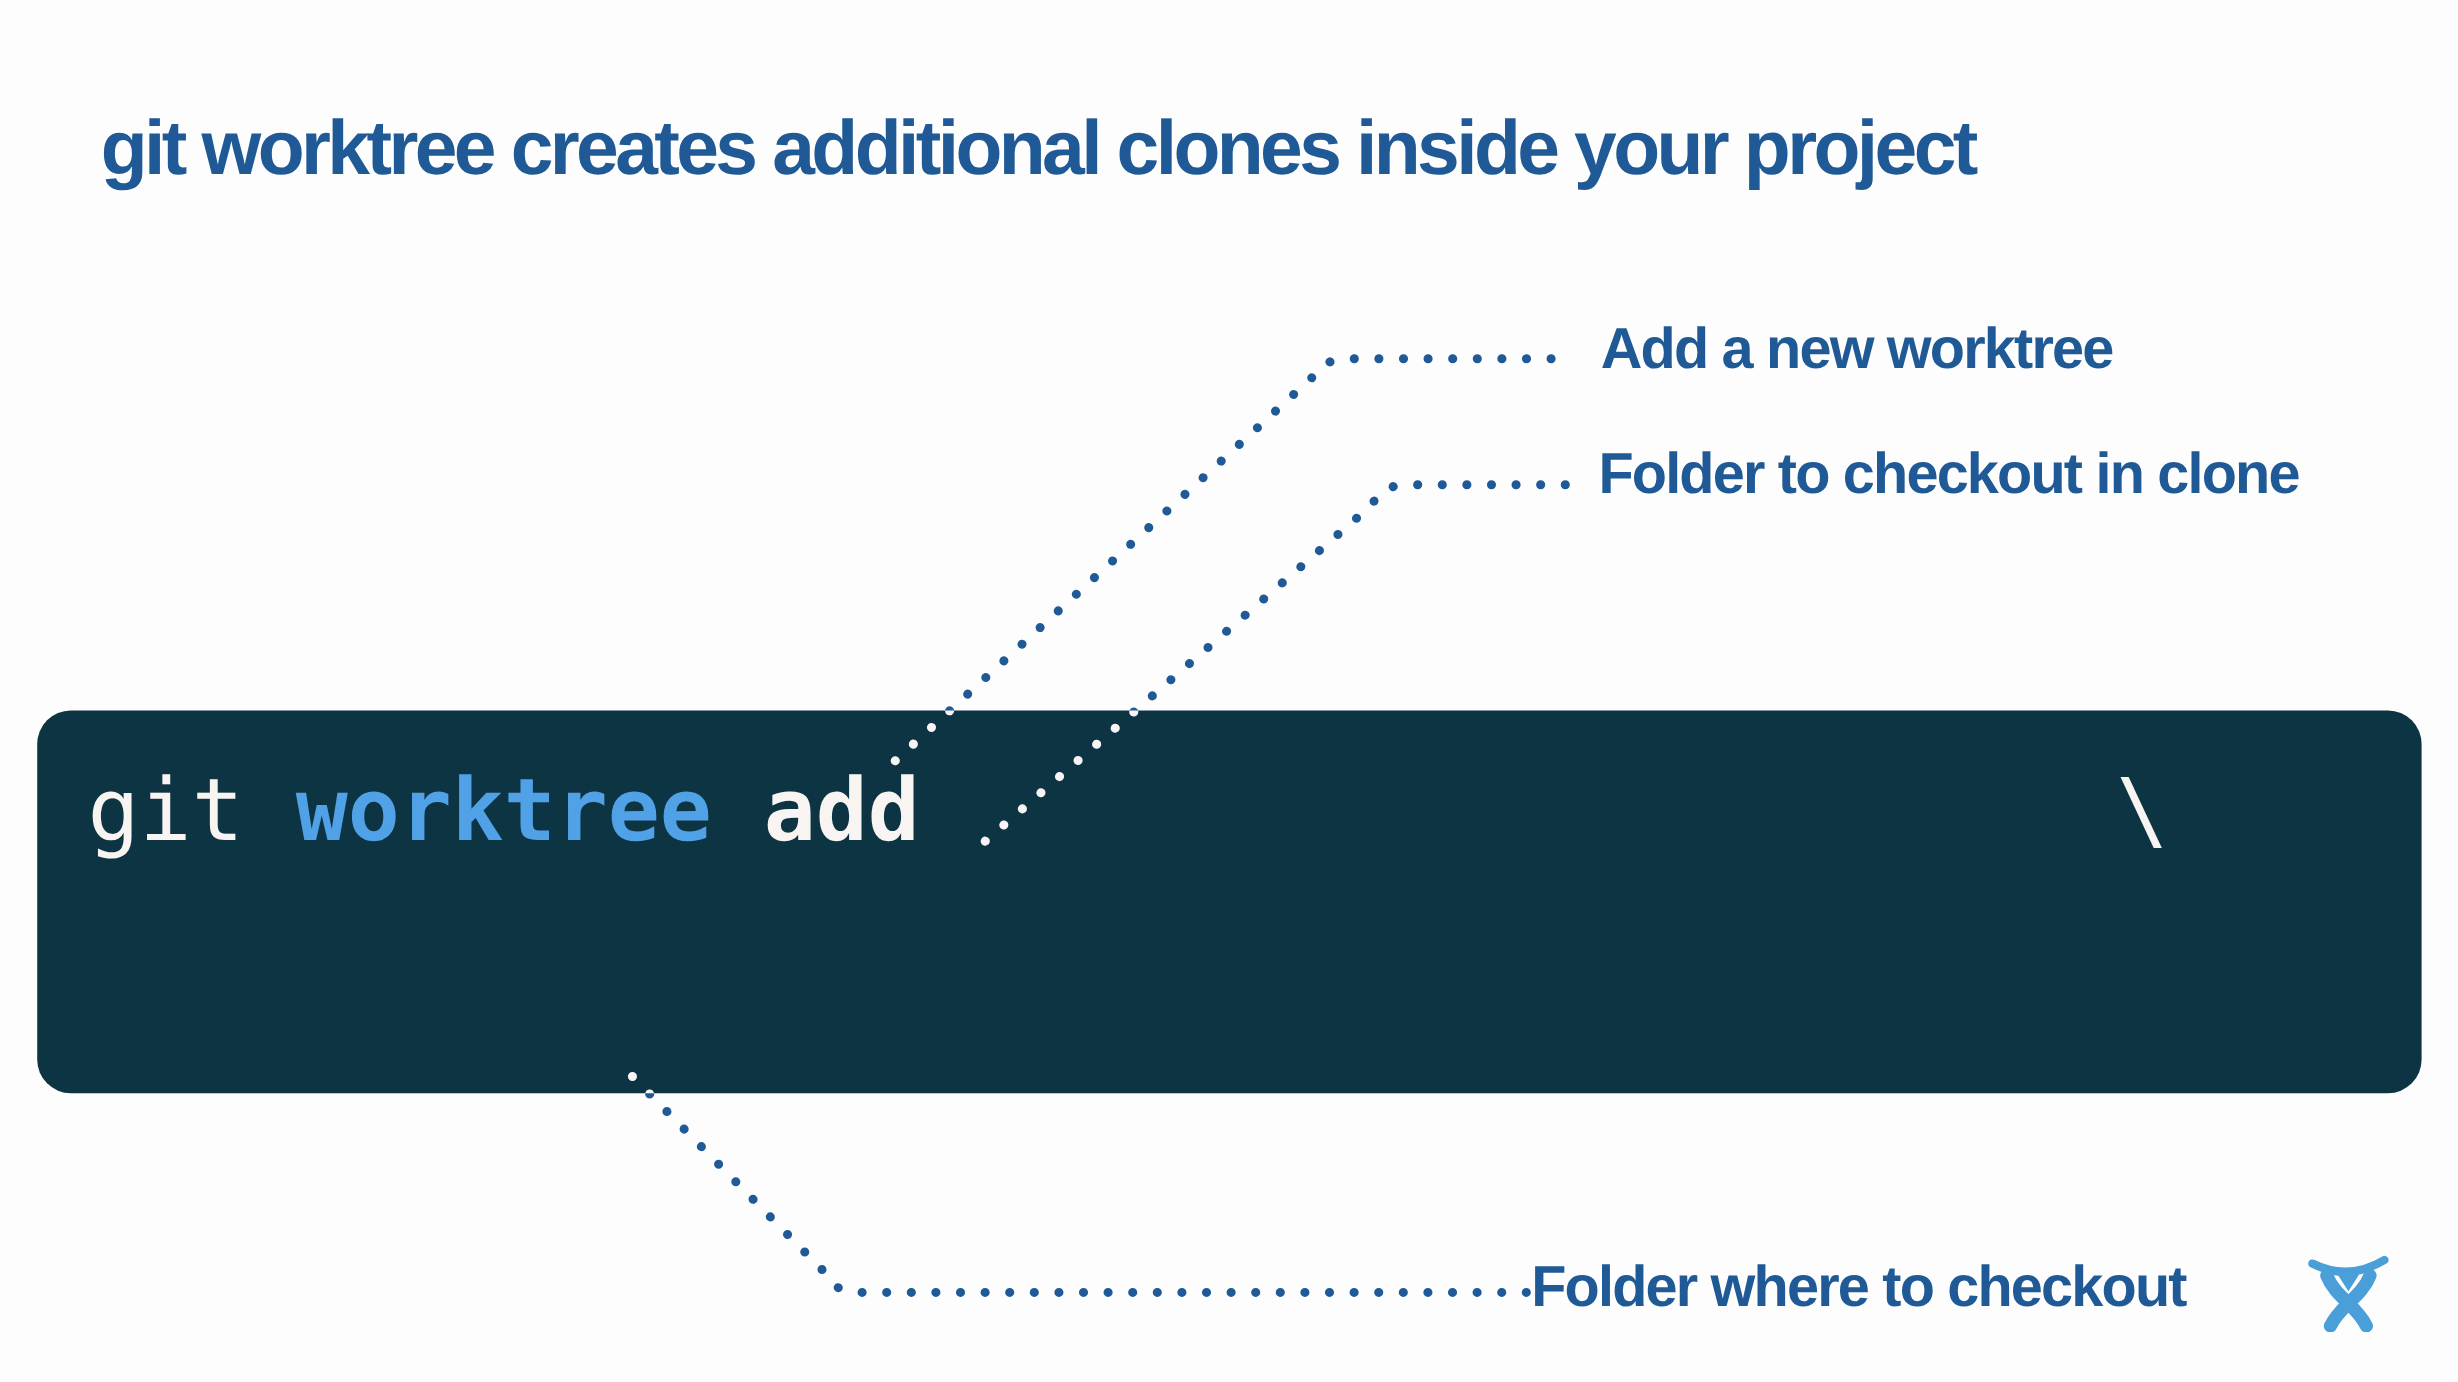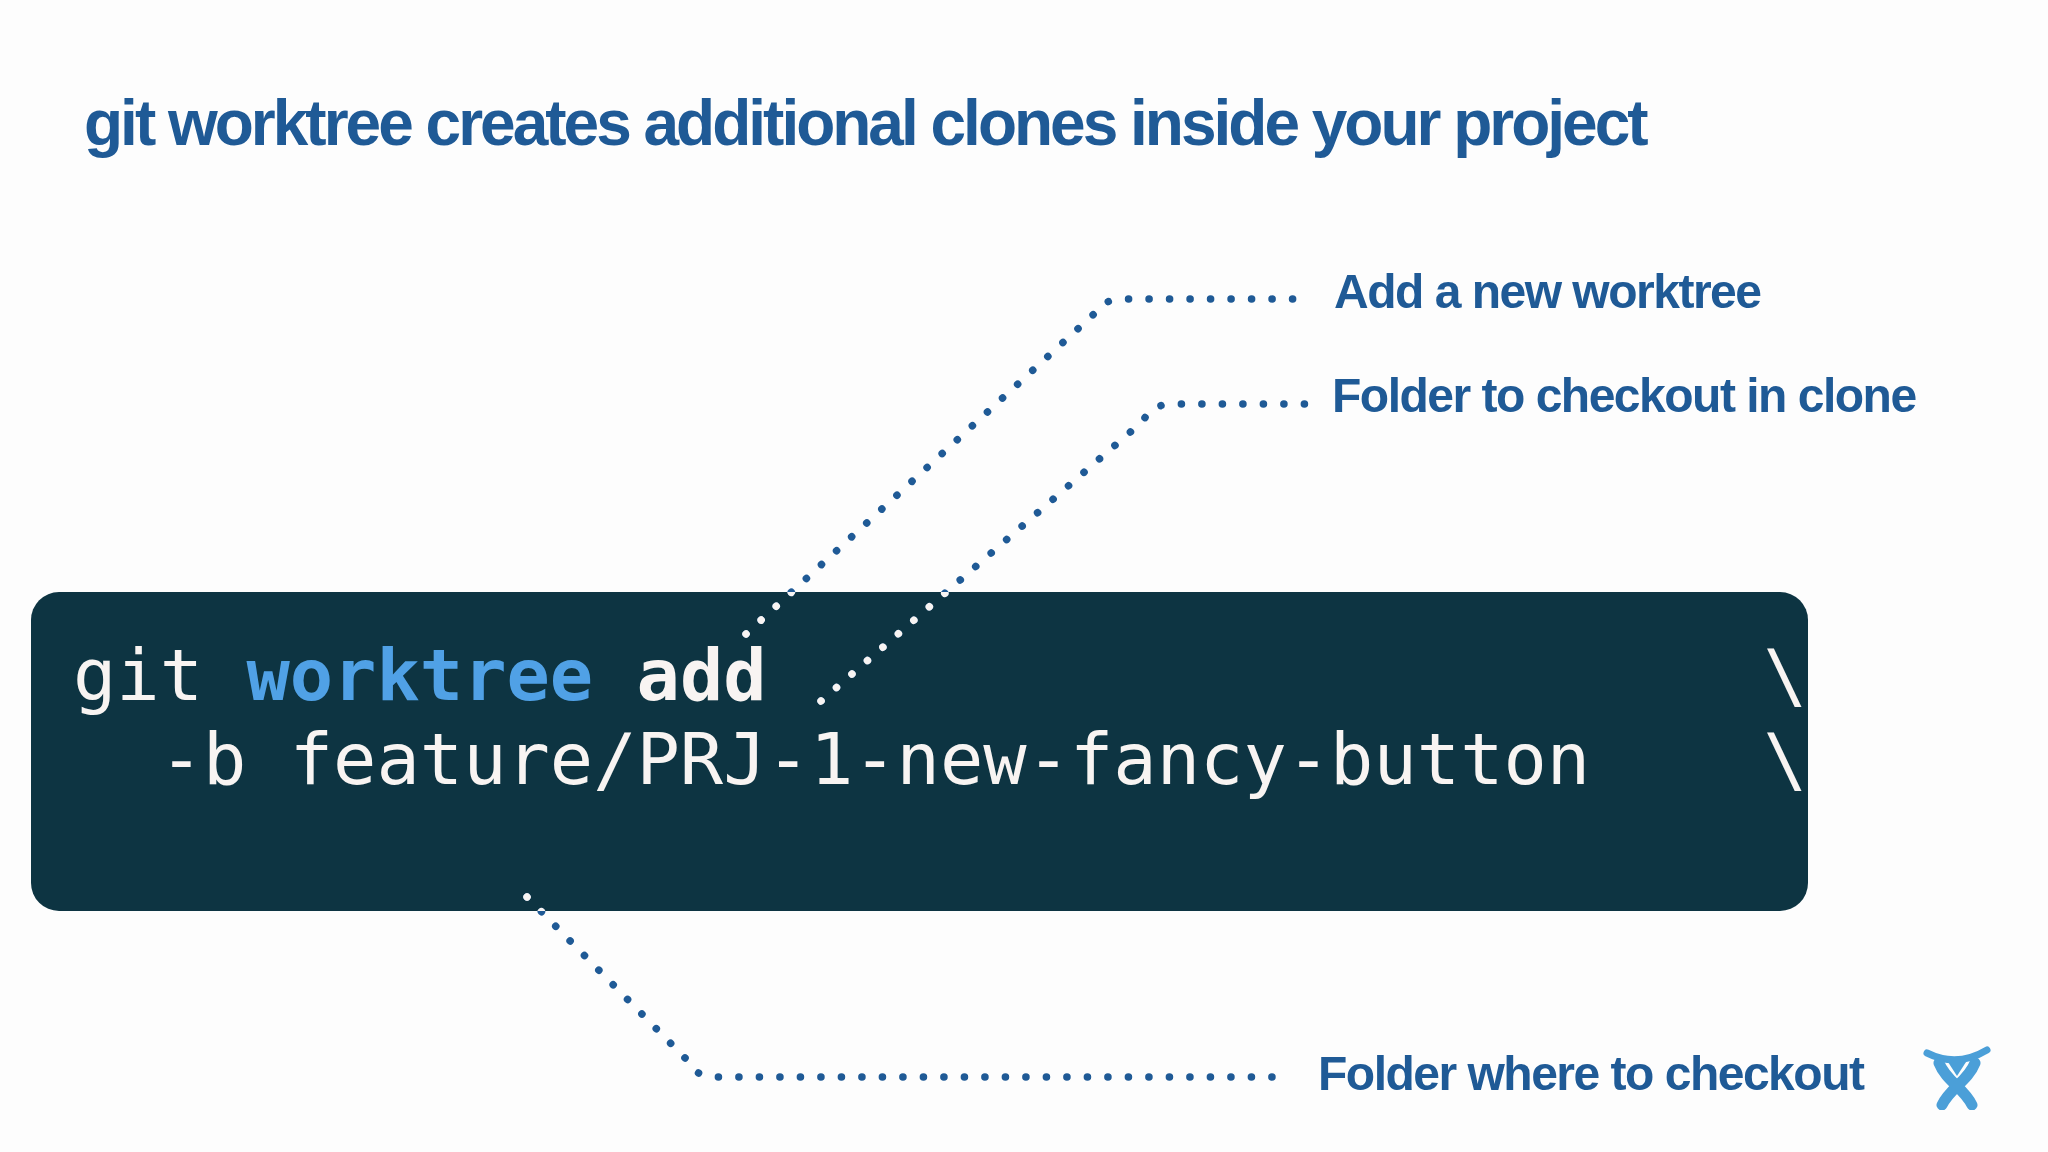--- a/index.html
+++ b/index.html
@@ -20,21 +20,21 @@
   }
   .dotline{
     fill:none;
     stroke-width:7.5;
     stroke-linecap:round;
     stroke-dasharray:0.1 20.4;
   }
   .dotline.blue{stroke:var(--accent-blue,#1f5a96);}
   .dotline.white{stroke:var(--code-text,#f8f4f2);}
   .code-block{
-    position:absolute;left:31px;top:592px;width:1777px;height:319px;
+    position:absolute;left:31px;top:592px;width:1987px;height:319px;
     background:var(--code-bg,#0d3442);
     border-radius:28px;
     box-sizing:border-box;
   }
   .code-block pre{
     margin:0;padding:41px 0 0 42px;
     font-family:"DejaVu Sans Mono","Liberation Mono",monospace;
     font-size:72px;line-height:84px;
     color:var(--code-text,#f8f4f2);
     white-space:pre;
@@ -43,34 +43,34 @@
   .tok-keyword{color:var(--keyword-blue,#50a1e6);font-weight:700;}
   .tok-bold{color:var(--code-text,#f8f4f2);font-weight:700;}
   .note{
     position:absolute;margin:0;transform:translateY(-50%);
     font-size:48px;font-weight:700;letter-spacing:-1.5px;
     color:var(--accent-blue,#1f5a96);
     white-space:nowrap;
   }
   .note-add{left:1334px;top:291px;text-align:right;}
   .note-branch{left:1332px;top:395px;}
-  .note-folder{left:1318px;top:1073px;}
+  .note-folder{left:1276px;top:1073px;}
   .logo{
     position:absolute;left:1922px;top:1038px;width:70px;height:72px;
   }
   .logo .stroke{fill:none;stroke:var(--logo-blue,#4b9fd8);stroke-linecap:round;}
   .logo .fillshape{fill:var(--logo-blue,#4b9fd8);}
 </style>
 </head>
 <body>
 
 <h1 class="slide-title">git worktree creates additional clones inside your project</h1>
 
 <div class="code-block">
-  <pre id="code-content"><div><span class="tok-plain">git </span><span class="tok-keyword">worktree</span><span class="tok-plain"> </span><span class="tok-bold">add</span><span class="tok-plain">                       \</span></div><div><span class="tok-plain">  -b feature/PRJ-1-new-fancy-button    \</span></div></pre>
+  <pre id="code-content"><div><span class="tok-plain">git </span><span class="tok-keyword">worktree</span><span class="tok-plain"> </span><span class="tok-bold">add</span><span class="tok-plain">                       \</span></div></pre>
 </div>
 
 <svg class="connector-svg" viewBox="0 0 2048 1152" xmlns="http://www.w3.org/2000/svg">
   <defs>
     <clipPath id="blockclip">
       <rect x="31" y="592" width="1987" height="319" rx="28"></rect>
     </clipPath>
   </defs>
 
   <path class="dotline blue" d="M 746 634 L 1094 314 Q 1103 299 1123 299 L 1312 299"></path>

